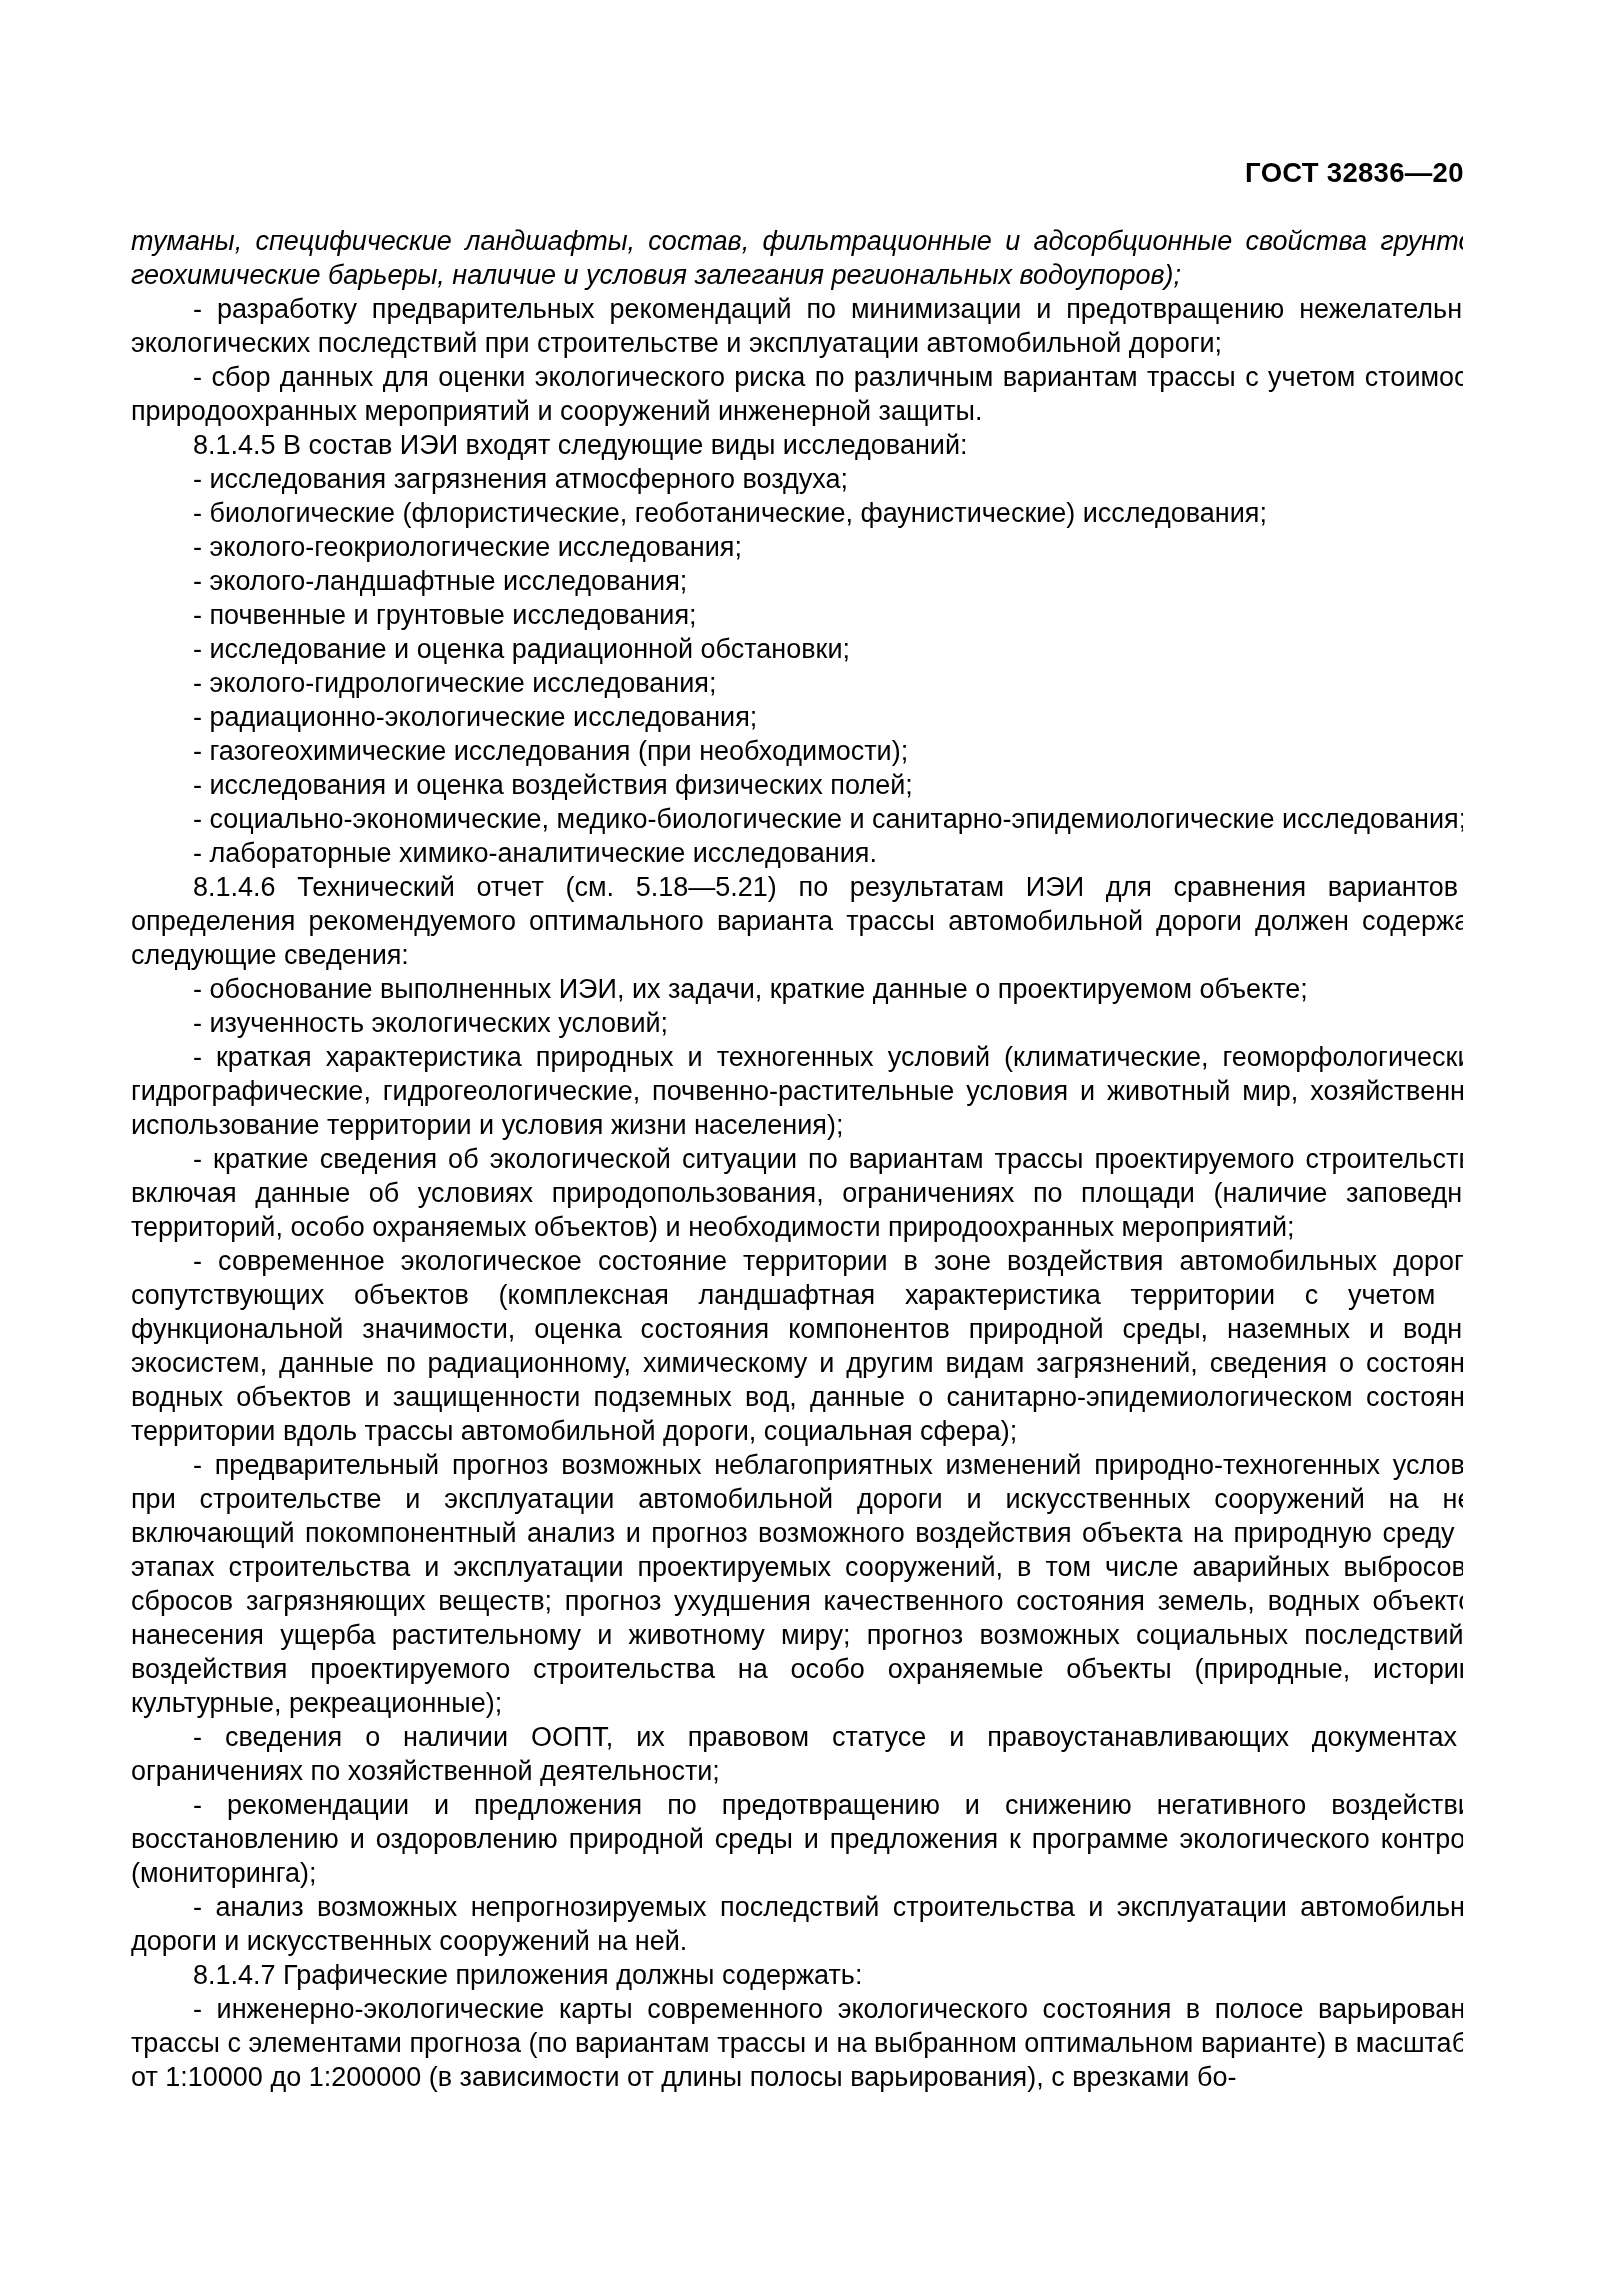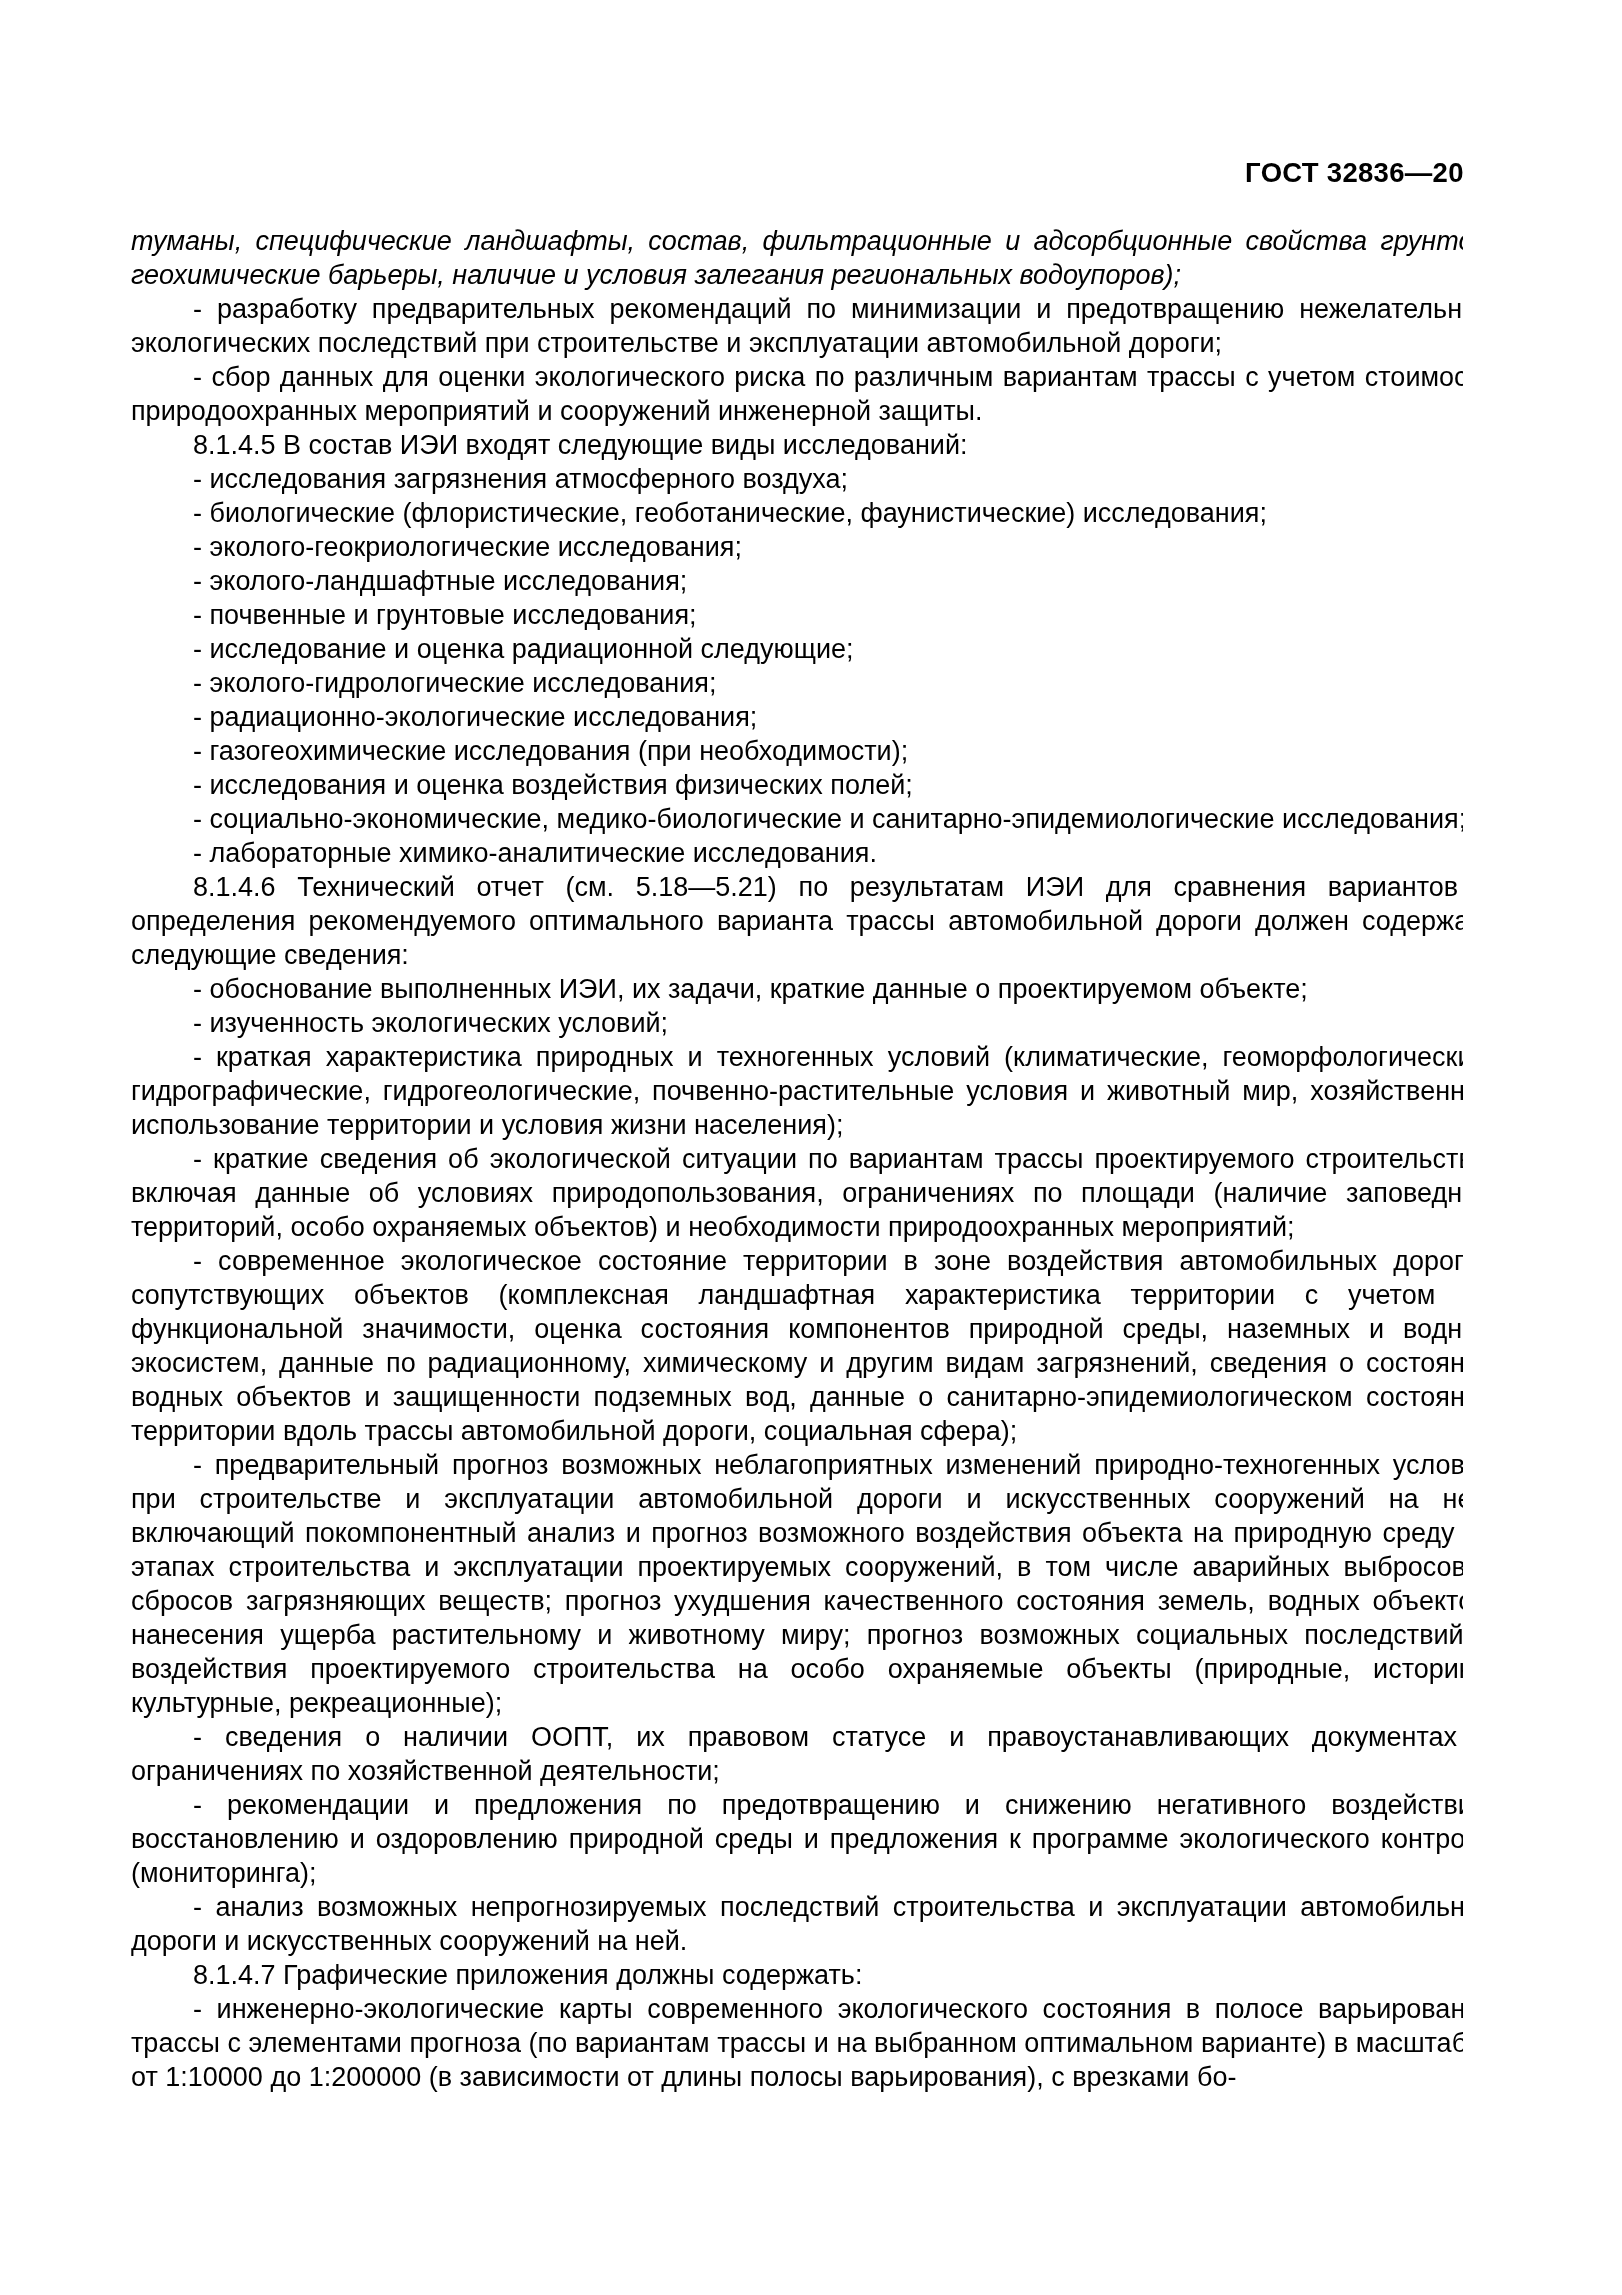--- a/index.html
+++ b/index.html
@@ -63,21 +63,21 @@
   <div class="content">
       <p class="no-indent">туманы, специфические ландшафты, состав, фильтрационные и адсорбционные свойства грунтов, геохимические барьеры, наличие и условия залегания региональных водоупоров);</p>
       <p>- разработку предварительных рекомендаций по минимизации и предотвращению нежелательных экологических последствий при строительстве и эксплуатации автомобильной дороги;</p>
       <p>- сбор данных для оценки экологического риска по различным вариантам трассы с учетом стоимости природоохранных мероприятий и сооружений инженерной защиты.</p>
       <p>8.1.4.5 В состав ИЭИ входят следующие виды исследований:</p>
       <p>- исследования загрязнения атмосферного воздуха;</p>
       <p>- биологические (флористические, геоботанические, фаунистические) исследования;</p>
       <p>- эколого-геокриологические исследования;</p>
       <p>- эколого-ландшафтные исследования;</p>
       <p>- почвенные и грунтовые исследования;</p>
-      <p>- исследование и оценка радиационной следующие;</p>
+      <p>- исследование и оценка радиационной обстановки;</p>
       <p>- эколого-гидрологические исследования;</p>
       <p>- радиационно-экологические исследования;</p>
       <p>- газогеохимические исследования (при необходимости);</p>
       <p>- исследования и оценка воздействия физических полей;</p>
       <p>- социально-экономические, медико-биологические и санитарно-эпидемиологические исследования;</p>
       <p>- лабораторные химико-аналитические исследования.</p>
       <p>8.1.4.6 Технический отчет (см. 5.18—5.21) по результатам ИЭИ для сравнения вариантов и определения рекомендуемого оптимального варианта трассы автомобильной дороги должен содержать следующие сведения:</p>
       <p>- обоснование выполненных ИЭИ, их задачи, краткие данные о проектируемом объекте;</p>
       <p>- изученность экологических условий;</p>
       <p>- краткая характеристика природных и техногенных условий (климатические, геоморфологические, гидрографические, гидрогеологические, почвенно-растительные условия и животный мир, хозяйственное использование территории и условия жизни населения);</p>

